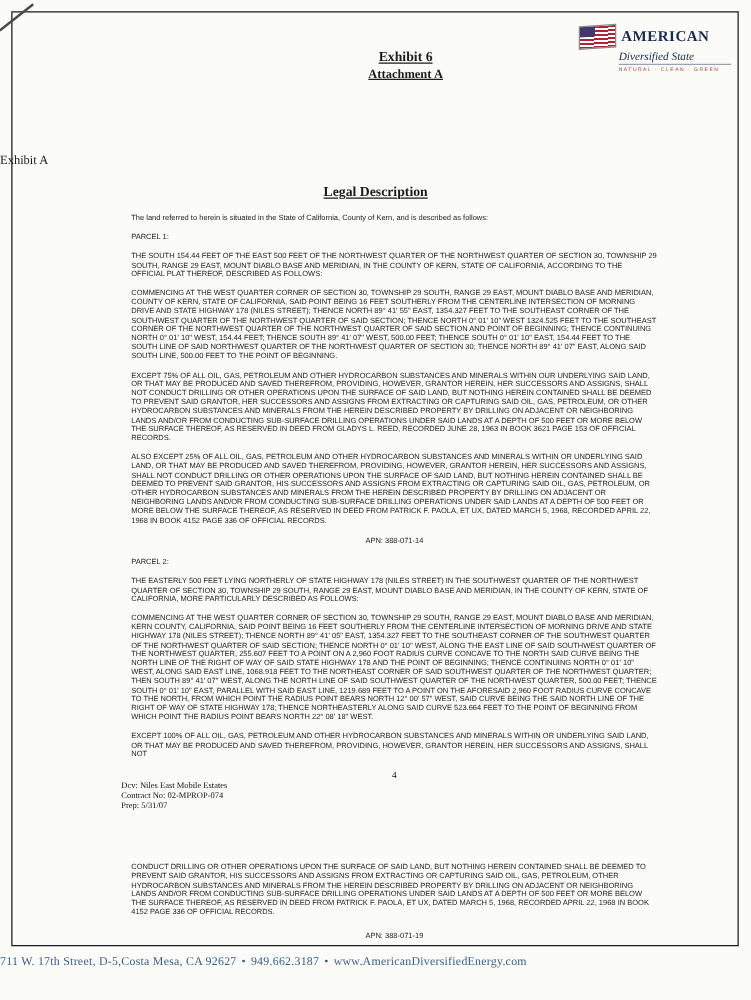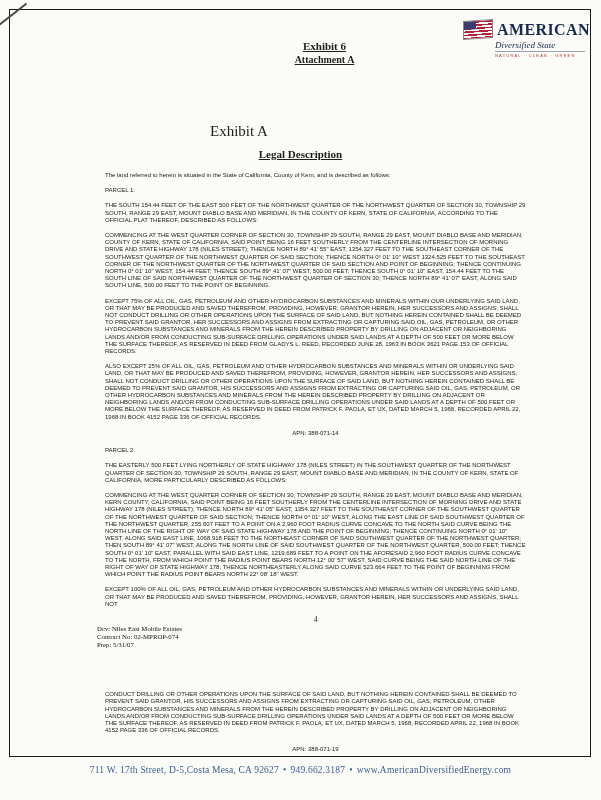--- a/index.html
+++ b/index.html
@@ -20,39 +20,39 @@
   .logo{position:absolute;right:16px;top:20px;width:122px;text-align:left;}
   .logo-row{display:flex;align-items:center;gap:4px;}
   .flag{
     width:28px;height:17px;position:relative;flex:0 0 auto;
     background:repeating-linear-gradient(180deg,#b22234 0 1.6px,#ffffff 1.6px 3.2px);
     border:0.5px solid #8a8a8a;transform:skewY(-4deg);
   }
   .flag .canton{position:absolute;left:0;top:0;width:12px;height:8px;background:#3c3b6e;}
   .logo-name{
     font-family:"Liberation Serif","DejaVu Serif",serif;
-    font-weight:bold;font-size:16px;color:#16294e;letter-spacing:0.4px;
+    font-weight:bold;font-size:12px;color:#16294e;letter-spacing:0.4px;
   }
   .logo-sub{
     font-family:"Liberation Serif","DejaVu Serif",serif;font-style:italic;
     font-size:9px;color:#16294e;margin:1px 0 1px 32px;
   }
   .logo-tagline{
     font-family:"Liberation Sans",sans-serif;font-size:4px;color:#b03a30;
     letter-spacing:1.2px;margin-left:32px;border-top:0.5px solid #9aa3b5;padding-top:1px;
   }
   
   .header-block{position:absolute;left:0;top:40px;width:601px;text-align:center;
     font-family:"Liberation Serif","DejaVu Serif",serif;padding-left:24px;}
   .h-exhibit{font-size:11px;font-weight:bold;text-decoration:underline;}
   .h-attachment{font-size:10px;font-weight:bold;text-decoration:underline;margin-top:2px;}
   .h-desc{font-size:9px;margin-top:4px;}
   .title-exhibit-a{
-    position:absolute;left:0;top:123px;width:478px;text-align:center;
-    font-family:"Liberation Serif","DejaVu Serif",serif;font-size:15px;
+    position:absolute;left:0;top:123px;width:478px;
+    font-family:"Liberation Serif","DejaVu Serif",serif;font-size:10px;
   }
   .title-legal{
     position:absolute;left:0;top:148px;width:601px;text-align:center;
     font-family:"Liberation Serif","DejaVu Serif",serif;font-size:11px;
     font-weight:600;text-decoration:underline;
   }
   
   .content{
     position:absolute;left:105px;top:172px;width:421px;
     font-size:6px;line-height:7.2px;color:#222;
@@ -64,21 +64,21 @@
     text-align:center;font-family:"Liberation Serif",serif;font-size:7.5px;margin:0 0 2px 0;
   }
   .meta{
     font-family:"Liberation Serif","DejaVu Serif",serif;
     font-size:6.8px;line-height:8px;color:#111;margin:0 0 0 -8px;
   }
   .spacer{height:42px;}
   .content .apn2{text-align:center;margin-top:12px;}
   
   .footer{
-    position:absolute;left:0;top:765px;width:601px;text-align:center;
+    position:absolute;left:0;top:765px;width:601px;
     font-family:"Liberation Serif","DejaVu Serif",serif;
     font-size:9.5px;color:#3a5d8e;letter-spacing:0.2px;
   }
   .footer .sep{padding:0 4px;}
 </style>
 </head>
 <body>
 
 <div class="frame"></div>
 <div class="corner-slash"></div>

